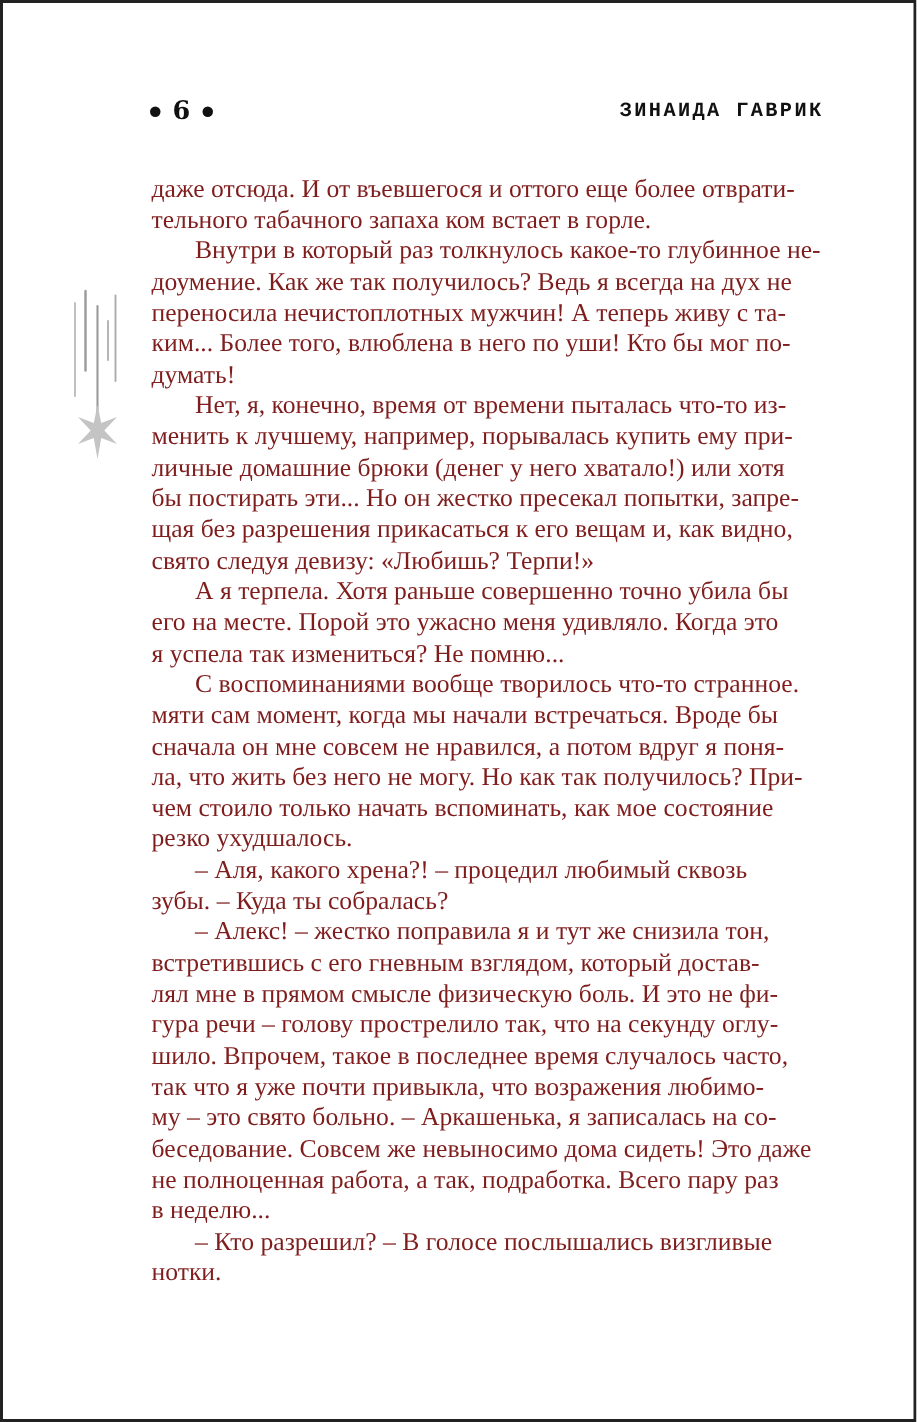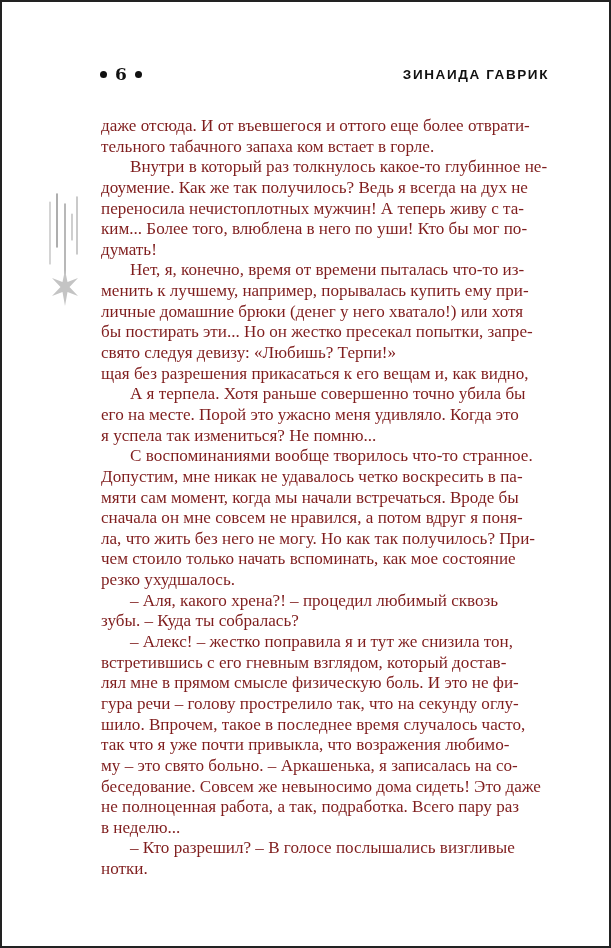--- a/index.html
+++ b/index.html
@@ -23,21 +23,21 @@
     }
     .folio {
       display: flex; align-items: center; gap: 8px;
       font-family: "DejaVu Serif", serif;
       font-size: 17px; font-weight: bold; color: #111;
     }
     .folio .dot {
       width: 7px; height: 7px; border-radius: 50%; background: #111; display: inline-block;
     }
     .author {
-      font-family: Liberation Sans, sans-serif;
+      font-family: Liberation Mono, monospace;
       font-size: 13.5px; font-weight: bold; letter-spacing: 1.6px; color: #111;
     }
     .text-block {
       position: absolute;
       left: 99px; top: 114px; width: 452px;
       font-family: "Liberation Serif", serif;
       font-size: 17.1px;
       line-height: 20.65px;
       color: #7f1d1d;
     }
@@ -86,27 +86,26 @@
       <span class="line last">тельного табачного запаха ком встает в горле.</span>
       <span class="line indent" style="text-align: left; text-align-last: left;">Внутри в который раз толкнулось какое-то глубинное не-</span>
       <span class="line" style="text-align: left; text-align-last: left;">доумение. Как же так получилось? Ведь я всегда на дух не</span>
       <span class="line" style="text-align: left; text-align-last: left;">переносила нечистоплотных мужчин! А теперь живу с та-</span>
       <span class="line" style="text-align: left; text-align-last: left;">ким... Более того, влюблена в него по уши! Кто бы мог по-</span>
       <span class="line last">думать!</span>
       <span class="line indent" style="text-align: left; text-align-last: left;">Нет, я, конечно, время от времени пыталась что-то из-</span>
       <span class="line" style="text-align: left; text-align-last: left;">менить к лучшему, например, порывалась купить ему при-</span>
       <span class="line" style="text-align: left; text-align-last: left;">личные домашние брюки (денег у него хватало!) или хотя</span>
       <span class="line" style="text-align: left; text-align-last: left;">бы постирать эти... Но он жестко пресекал попытки, запре-</span>
+      <span class="line" style="text-align: left; text-align-last: left;">щая без разрешения прикасаться к его вещам и, как видно,</span>
       <span class="line last">свято следуя девизу: «Любишь? Терпи!»</span>
-      <span class="line" style="text-align: left; text-align-last: left;">щая без разрешения прикасаться к его вещам и, как видно,</span>
       <span class="line indent" style="text-align: left; text-align-last: left;">А я терпела. Хотя раньше совершенно точно убила бы</span>
       <span class="line" style="text-align: center; text-align-last: left;">его на месте. Порой это ужасно меня удивляло. Когда это</span>
       <span class="line last">я успела так измениться? Не помню...</span>
       <span class="line indent" style="text-align: left; text-align-last: left;">С воспоминаниями вообще творилось что-то странное.</span>
-      <span class="line" style="text-align: left; text-align-last: left;">Допустим, мне никак не удавалось четко воскресить в па-</span>
       <span class="line" style="text-align: left; text-align-last: left;">мяти сам момент, когда мы начали встречаться. Вроде бы</span>
       <span class="line" style="text-align: left; text-align-last: left;">сначала он мне совсем не нравился, а потом вдруг я поня-</span>
       <span class="line" style="text-align: left; text-align-last: left;">ла, что жить без него не могу. Но как так получилось? При-</span>
       <span class="line" style="text-align: left; text-align-last: left;">чем стоило только начать вспоминать, как мое состояние</span>
       <span class="line last">резко ухудшалось.</span>
       <span class="line indent" style="text-align: left; text-align-last: left;">– Аля, какого хрена?! – процедил любимый сквозь</span>
       <span class="line last">зубы. – Куда ты собралась?</span>
       <span class="line indent" style="text-align: left; text-align-last: left;">– Алекс! – жестко поправила я и тут же снизила тон,</span>
       <span class="line" style="text-align: left; text-align-last: left;">встретившись с его гневным взглядом, который достав-</span>
       <span class="line" style="text-align: left; text-align-last: left;">лял мне в прямом смысле физическую боль. И это не фи-</span>

